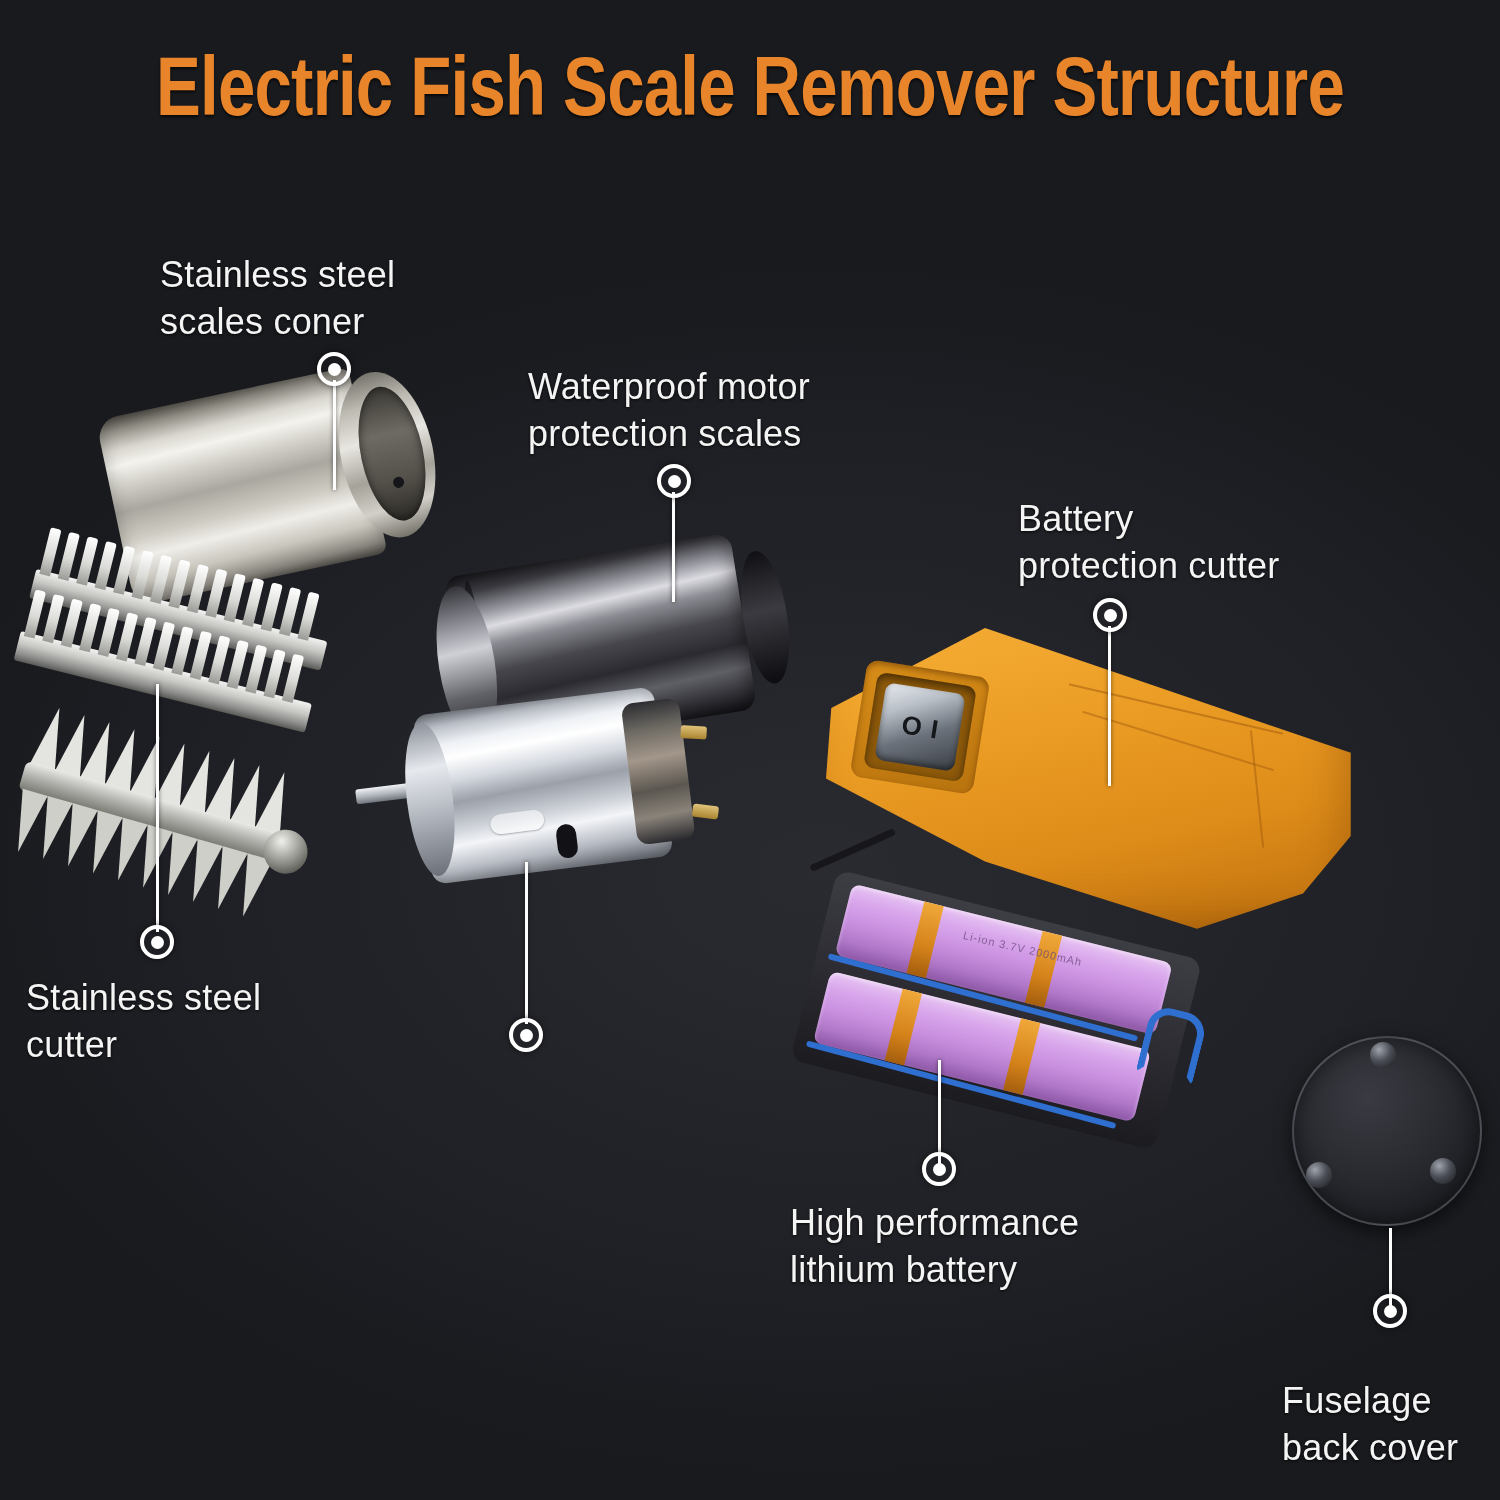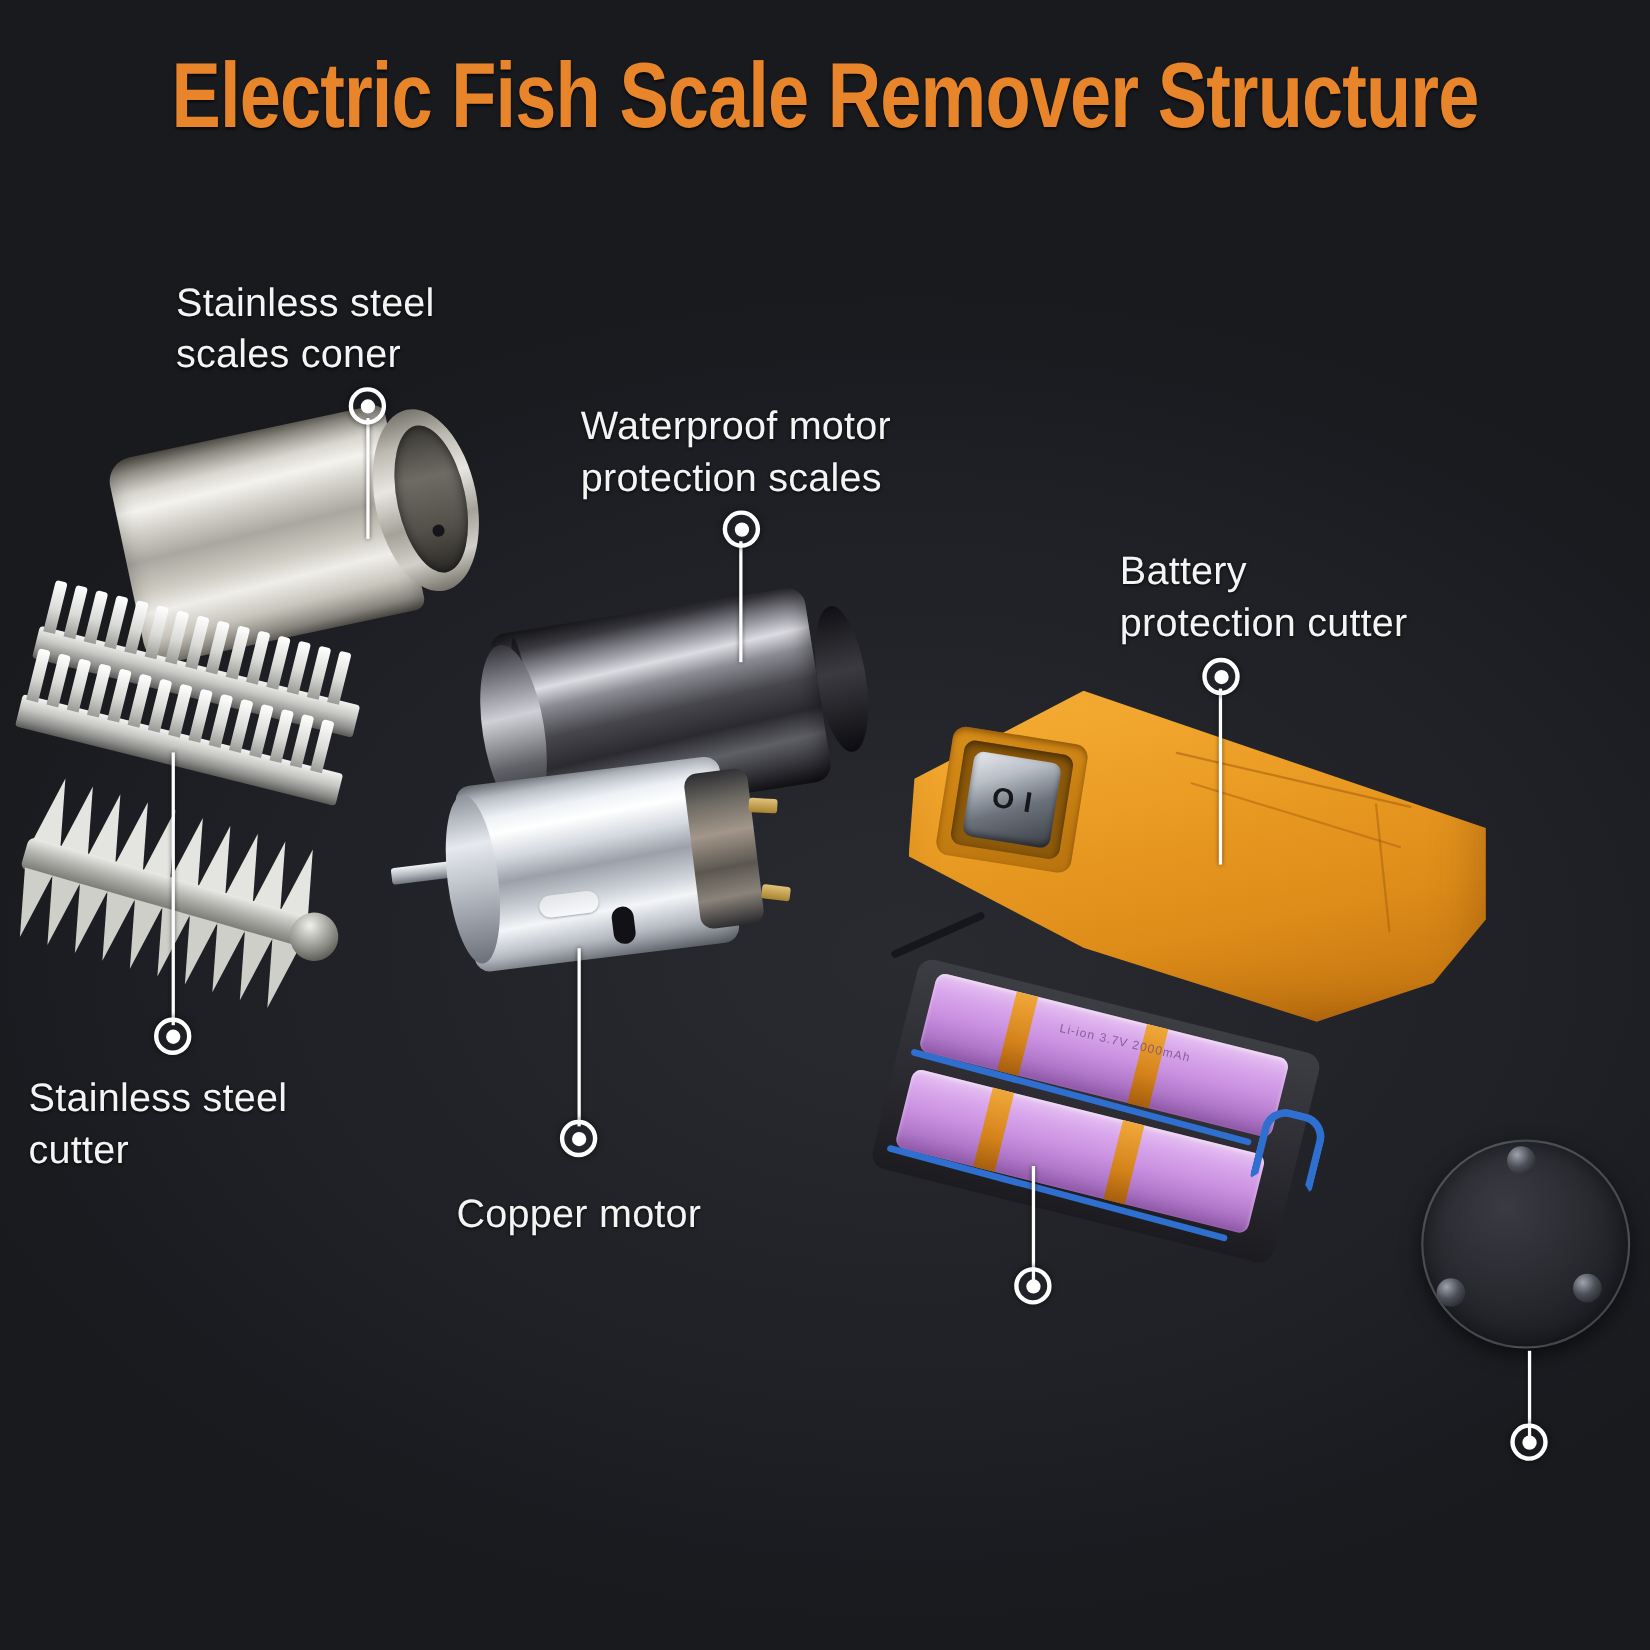--- a/index.html
+++ b/index.html
@@ -329,21 +329,24 @@
   <div class="label" style="left:1018px;top:496px;">Battery
 protection cutter</div>
 
   <div class="leader" style="left:156px;top:684px;height:248px;"></div>
   <div class="marker" style="left:140px;top:925px;"></div>
   <div class="label" style="left:26px;top:975px;">Stainless steel
 cutter</div>
 
   <div class="leader" style="left:525px;top:862px;height:162px;"></div>
   <div class="marker" style="left:509px;top:1018px;"></div>
-  <div class="label" style="left:415px;top:1080px;">Copper motor</div>
 
   <div class="leader" style="left:938px;top:1060px;height:108px;"></div>
   <div class="marker" style="left:922px;top:1152px;"></div>
+  <div class="label" style="left:790px;top:1200px;">High performance
+lithium battery</div>
 
   <div class="leader" style="left:1389px;top:1228px;height:82px;"></div>
   <div class="marker" style="left:1373px;top:1294px;"></div>
+  <div class="label" style="left:1282px;top:1378px;">Fuselage
+back cover</div>
 
 </div>
 
 </body></html>

